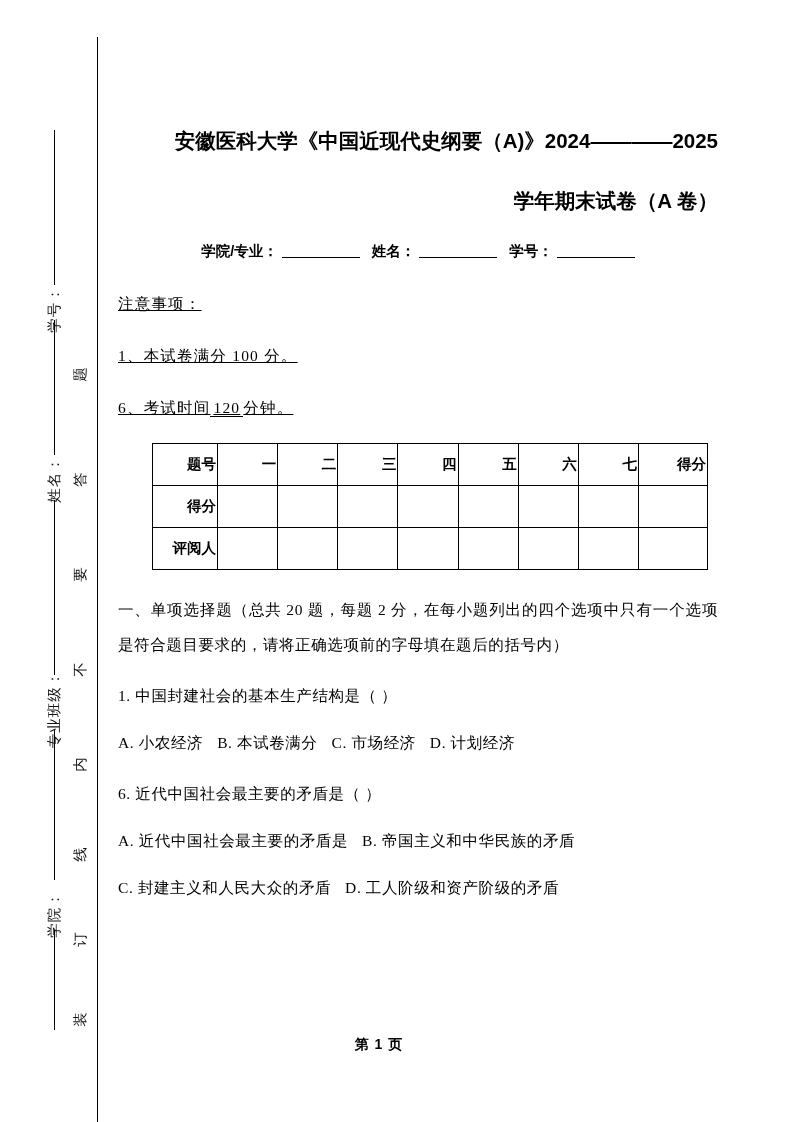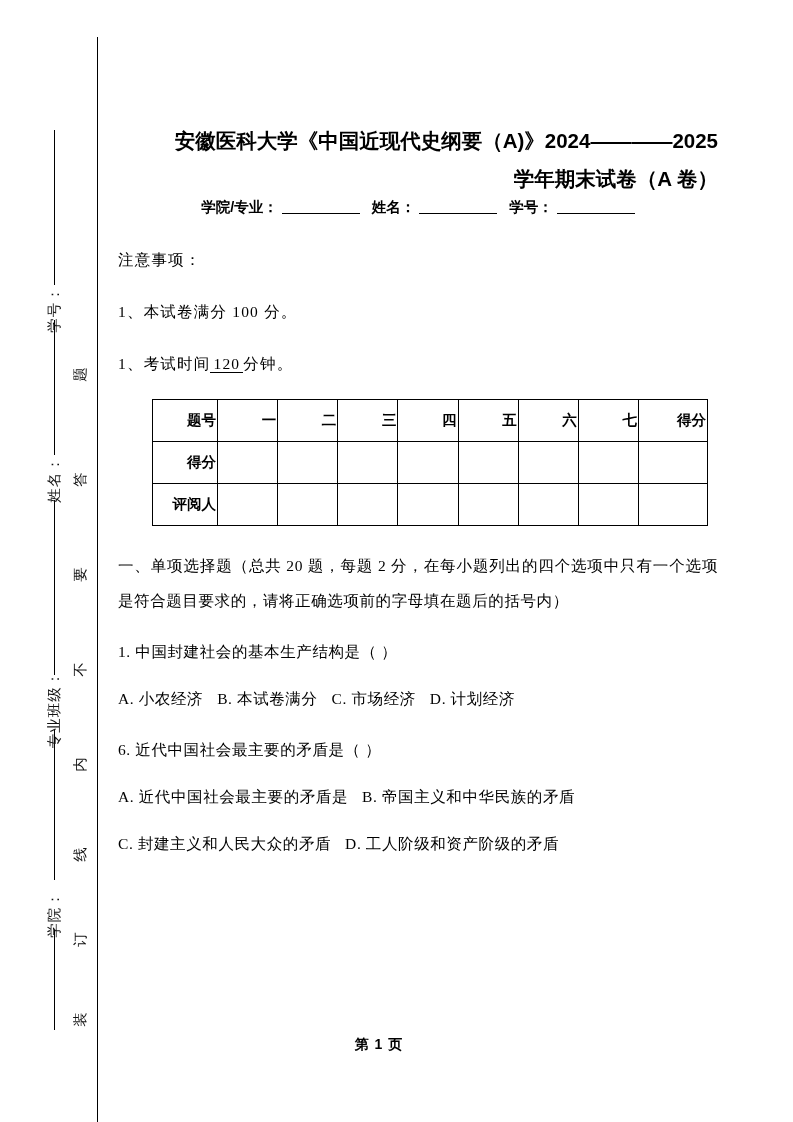--- a/index.html
+++ b/index.html
@@ -66,23 +66,24 @@
 
   .doc-title {
     margin-top: 122px;
     font-family: "Liberation Sans", "DejaVu Sans", sans-serif;
     font-weight: bold;
     font-size: 20.5px;
     line-height: 38px;
     text-align: right;
     letter-spacing: 0px;
   }
-  .doc-title .line2 { display: block; }
+  .doc-title .line2 { display: block; margin-top: 22px; }
 
   .field-row {
+    margin-top: 22px;
     text-align: center;
     font-family: "Liberation Sans", "DejaVu Sans", sans-serif;
     font-weight: bold;
     font-size: 14.5px;
     white-space: nowrap;
   }
   .field {
     display: inline-block;
     margin: 0 4px;
   }
@@ -92,20 +93,21 @@
     border-bottom: 1.4px solid #000;
     height: 14px;
     vertical-align: -2px;
   }
 
   .notice {
     margin-top: 26px;
     font-size: 15.5px;
     line-height: 34px;
     letter-spacing: 1.2px;
+    text-decoration: underline;
   }
   .notice p { margin: 0 0 18px 0; }
   .notice .uline {
     border-bottom: 1.3px solid #000;
     padding: 0 3px;
   }
 
   
   table.score-table {
     margin-top: 6px;
@@ -209,21 +211,21 @@
     <span class="field">
       <span>学号：</span>
       <span class="blank"></span>
     </span>
   </div>
 
   <div class="notice">
     <p>注意事项：</p>
     <p>1、本试卷满分 100 分。</p>
     <p>
-      <span>1、考试时间</span><span class="uline">120</span><span>分钟。</span>
+      <span>6、考试时间</span><span class="uline">120</span><span>分钟。</span>
     </p>
   </div>
 
   <table class="score-table">
     <tbody id="score-body">
         <tr>
           <td class="lead">题号</td>
           <td>一</td>
           <td>二</td>
           <td>三</td>

